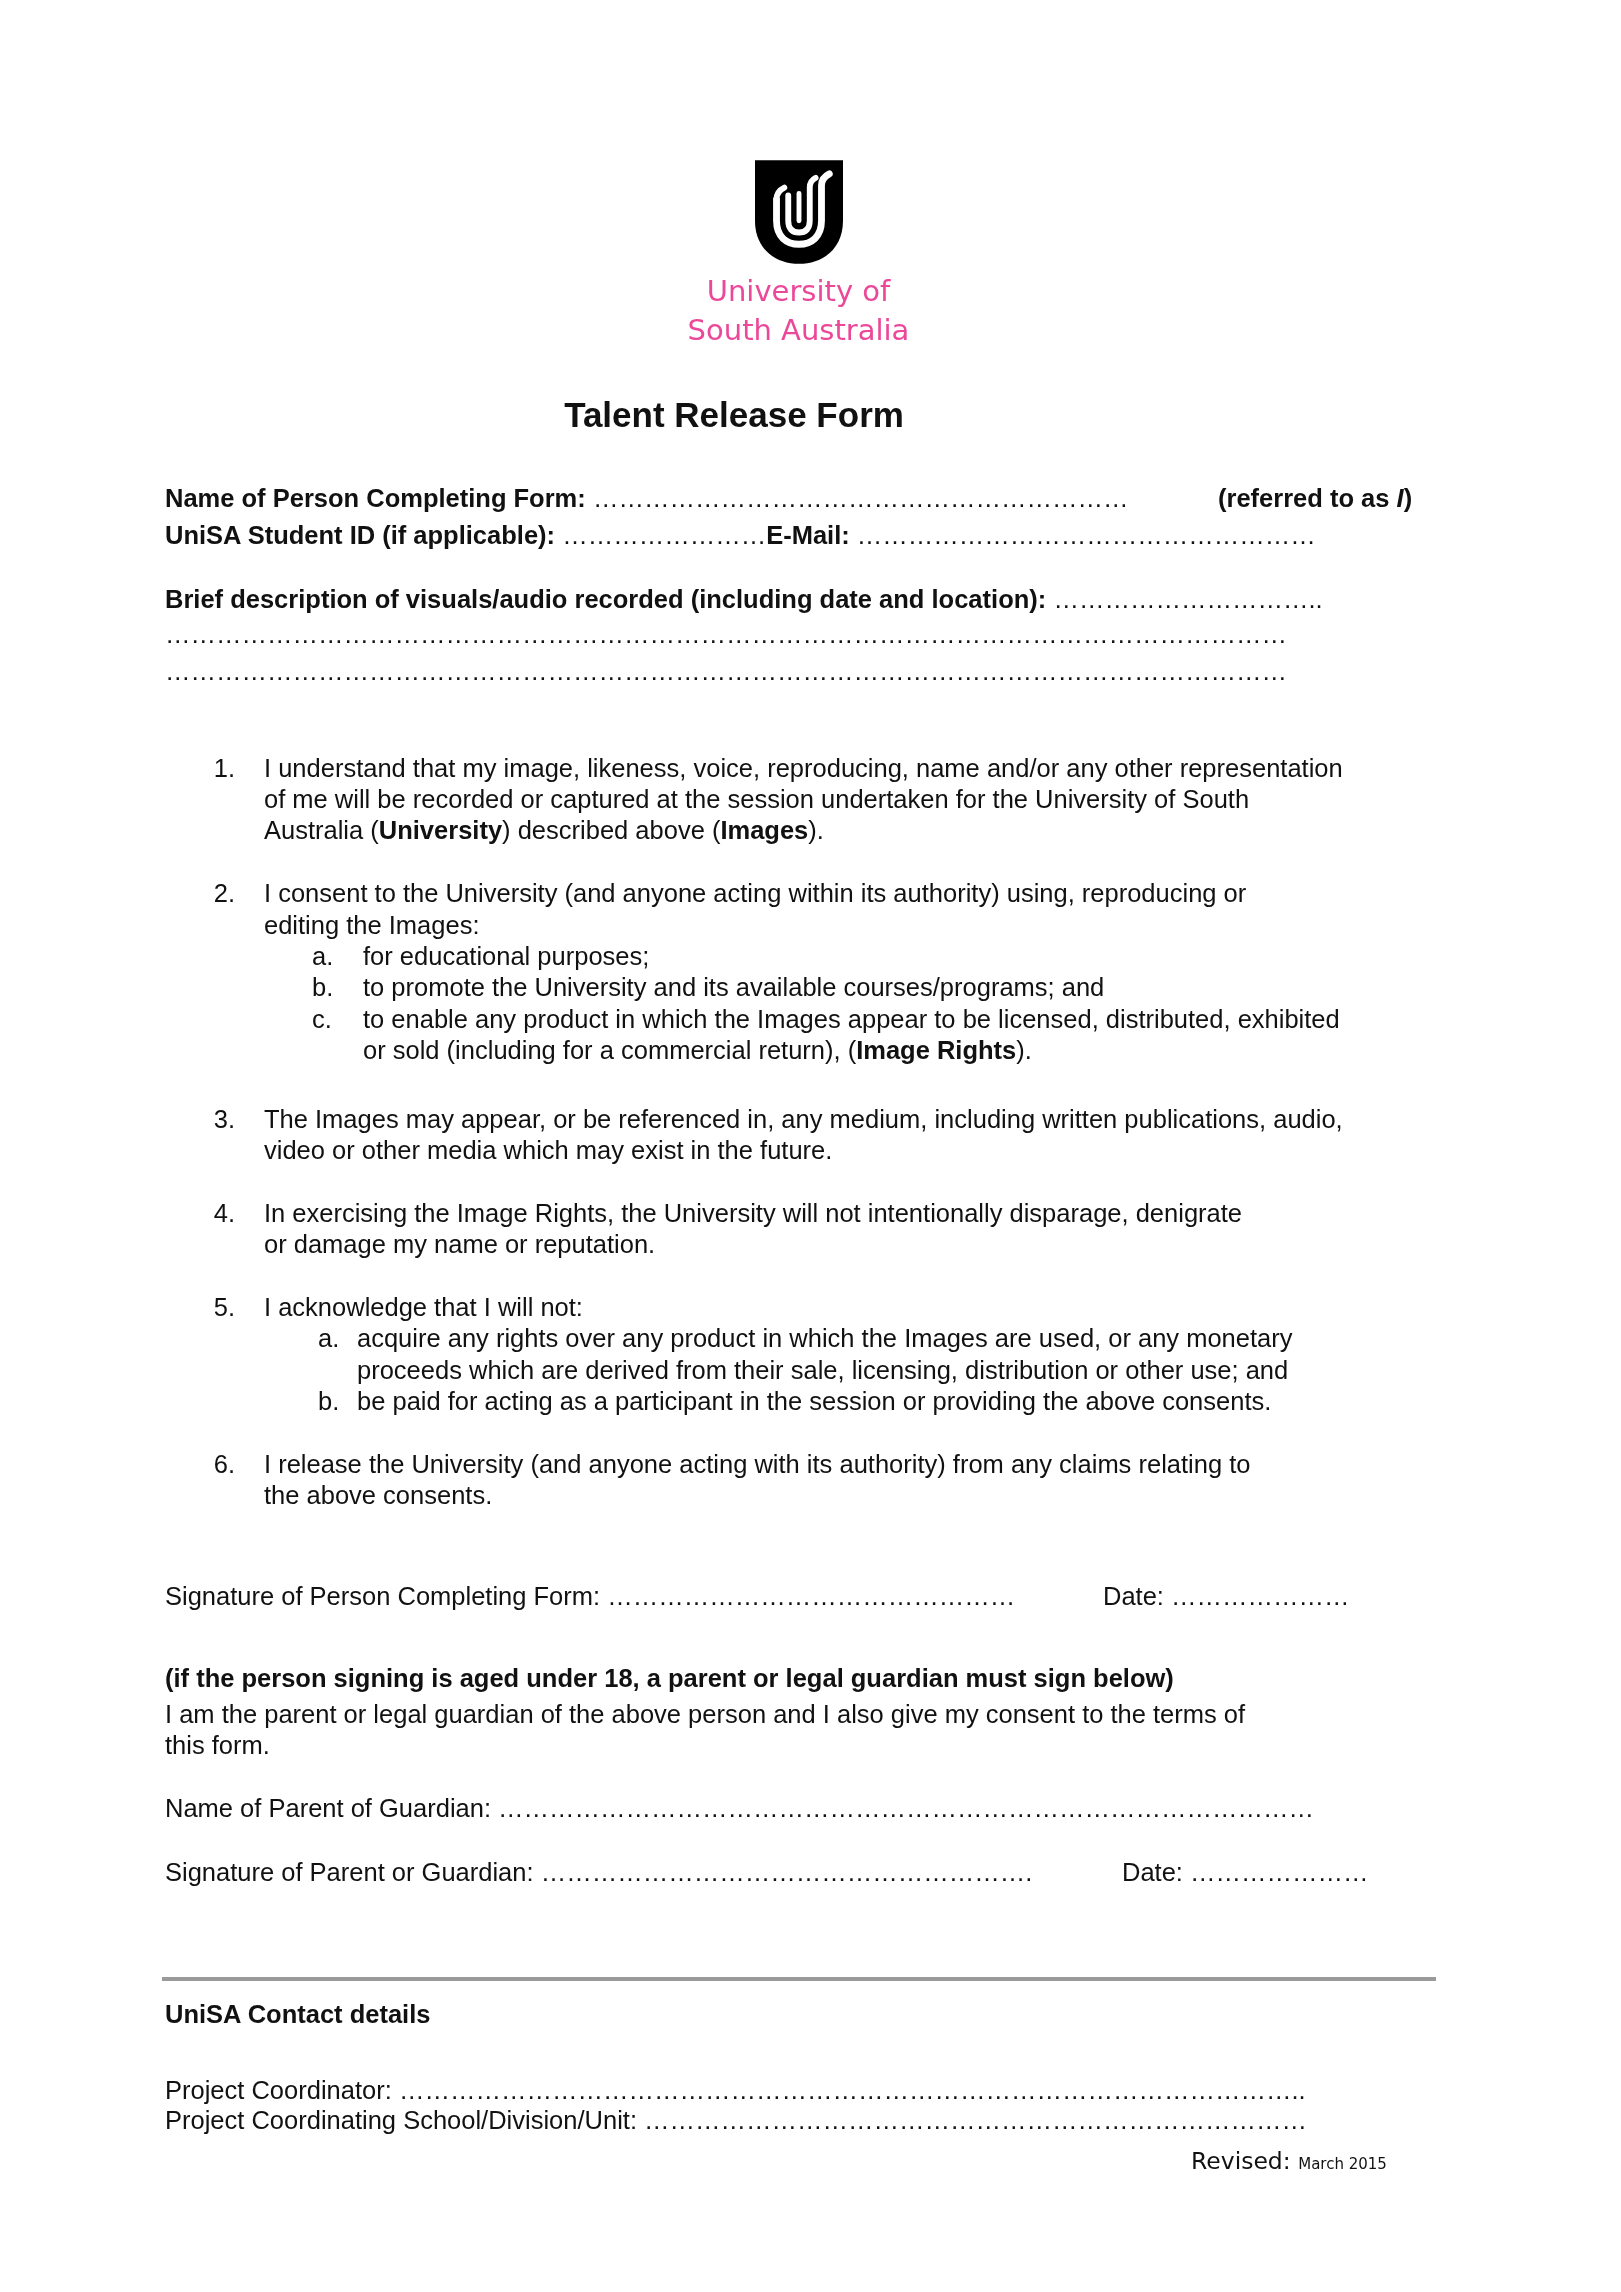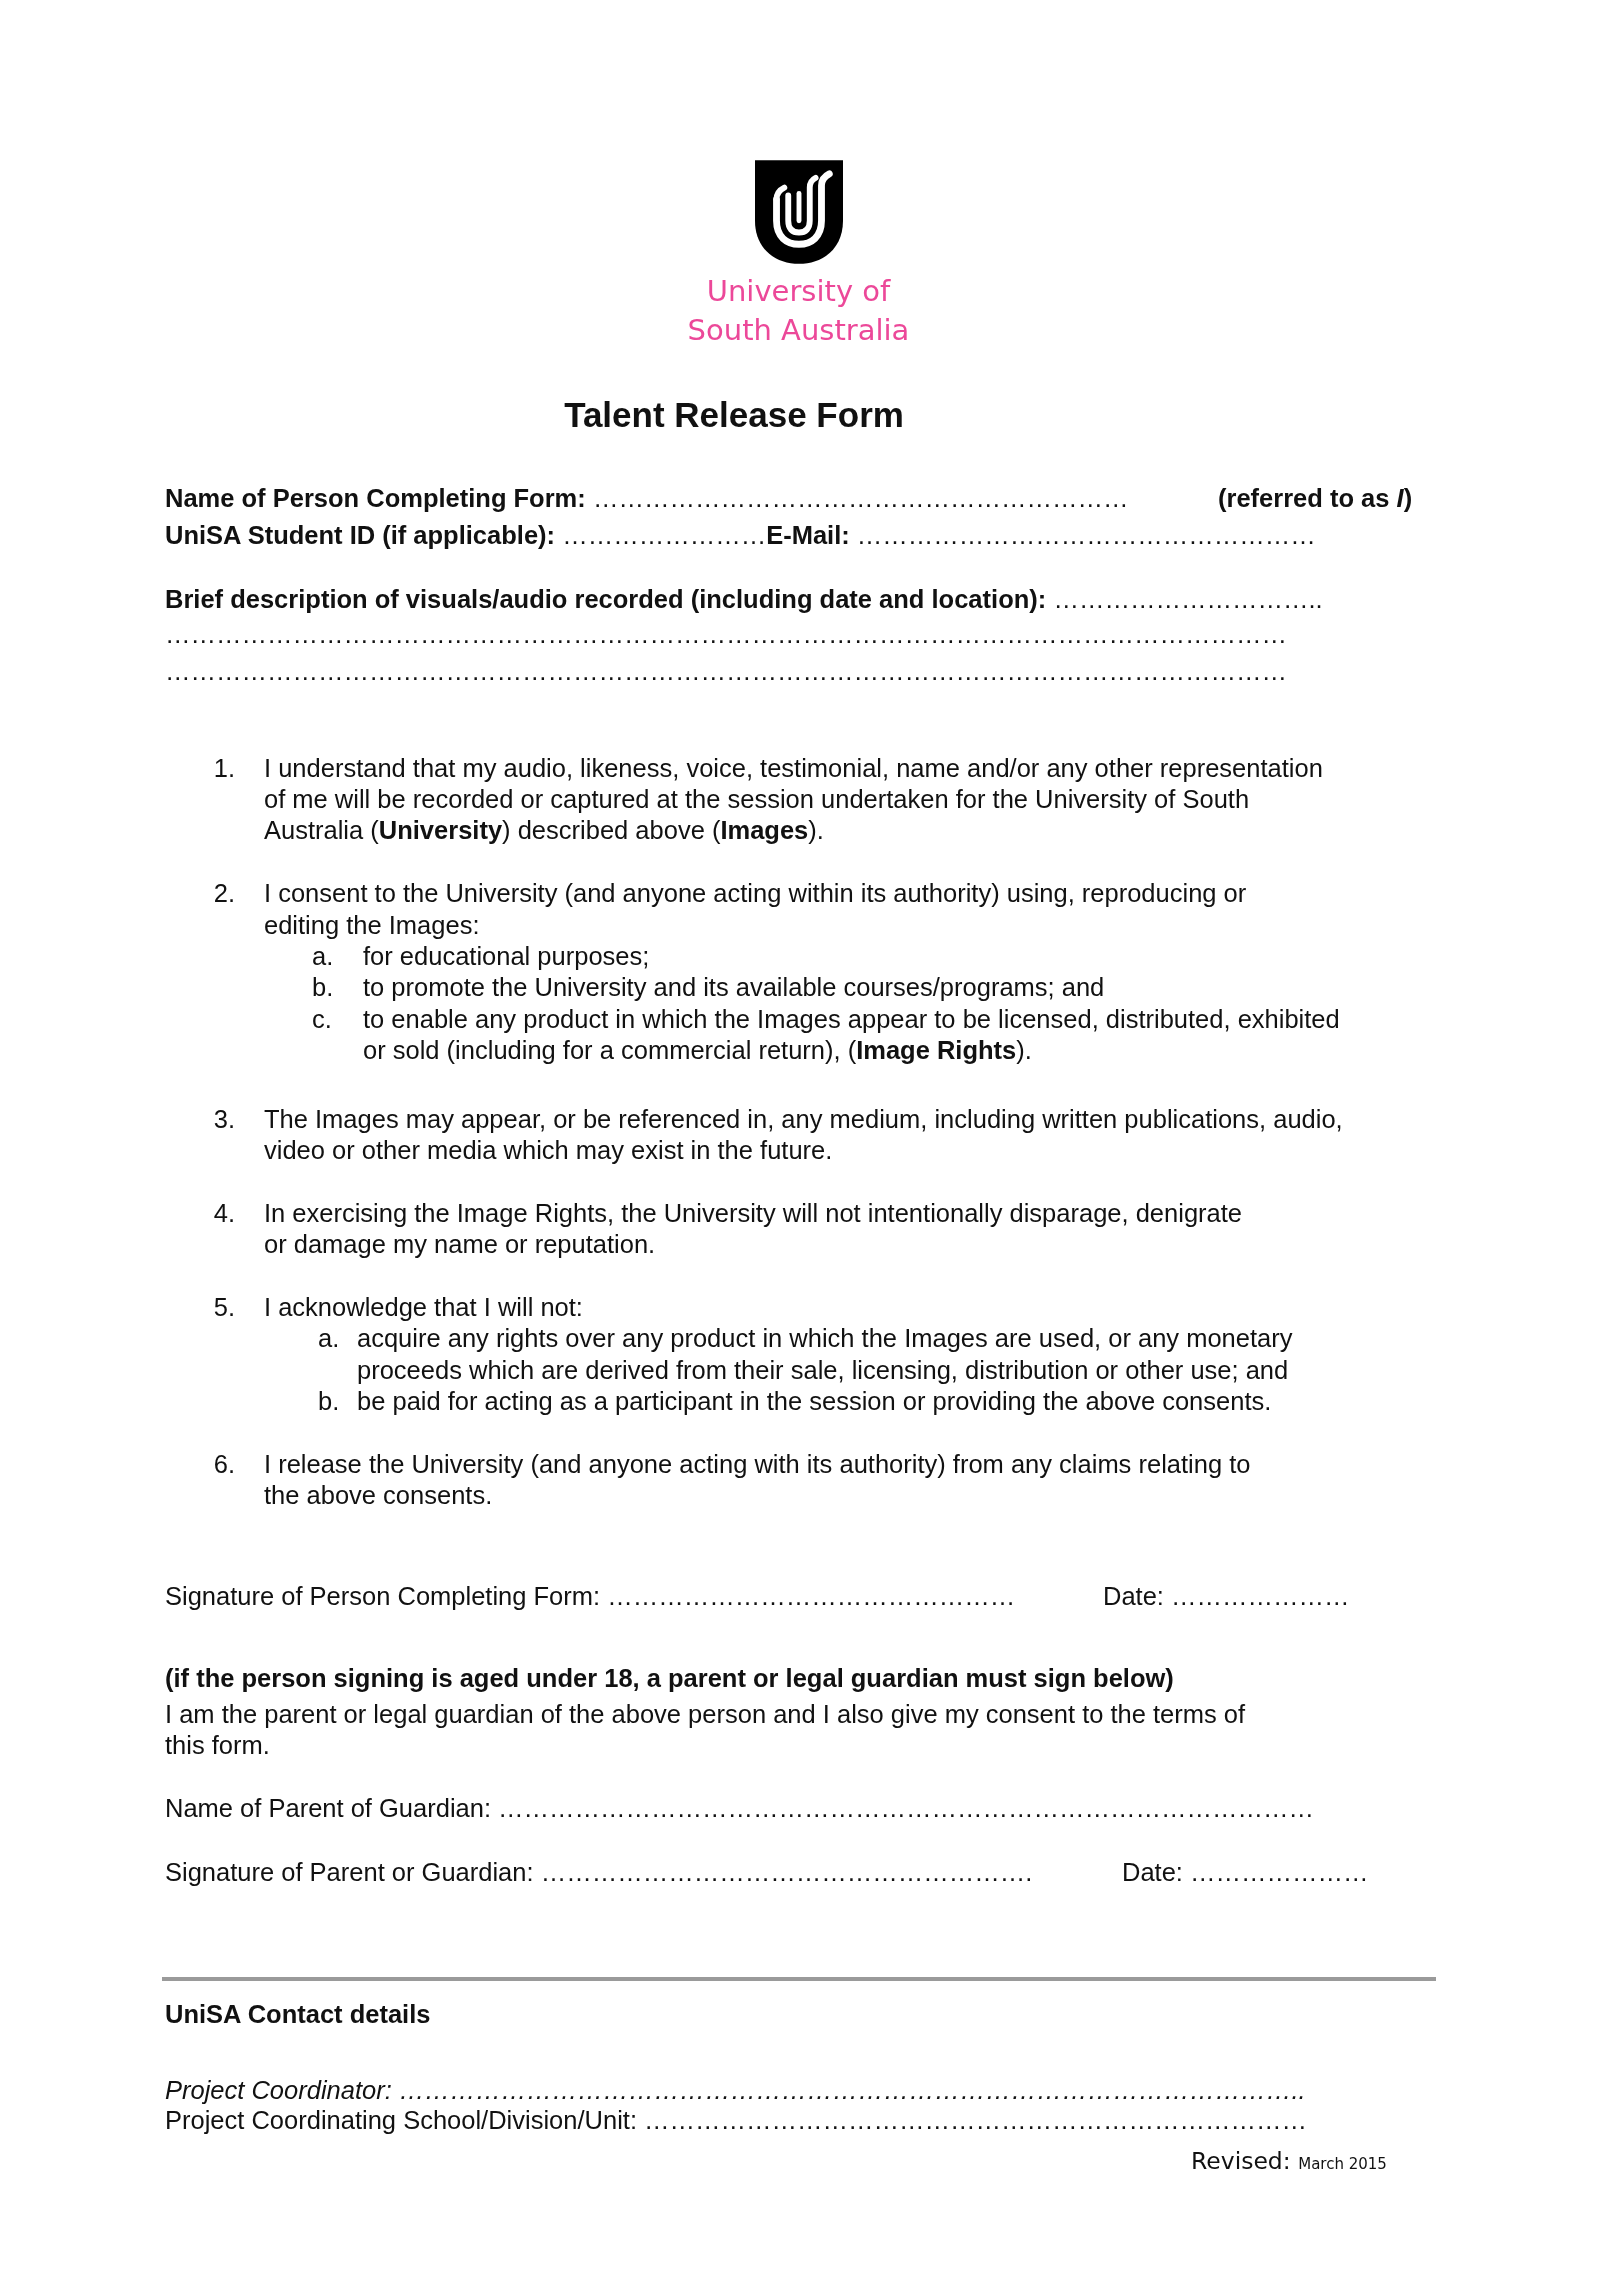--- a/index.html
+++ b/index.html
@@ -63,21 +63,21 @@
 </div>
 
 <div class="abs txt b" style="left:165px; top:584px;">
   <span>Brief description of visuals/audio recorded (including date and location):</span>
   <span class="dots" style="font-weight:normal;">…………………………..</span>
 </div>
 <div class="abs txt" style="left:165px; top:619px;">……………………………………………………………………………………………………………………</div>
 <div class="abs txt" style="left:165px; top:656px;">……………………………………………………………………………………………………………………</div>
 
 <div class="para" style="left:196px; top:753px; width:39px; text-align:right;">1.</div>
-<div class="para" style="left:264px; top:753px;">I understand that my audio, likeness, voice, testimonial, name and/or any other representation</div>
+<div class="para" style="left:264px; top:753px;">I understand that my image, likeness, voice, reproducing, name and/or any other representation</div>
 <div class="para" style="left:264px; top:784px;">of me will be recorded or captured at the session undertaken for the University of South</div>
 <div class="para" style="left:264px; top:815px;">
   <span>Australia (</span><span class="b">University</span><span>) described above (</span><span class="b">Images</span><span>).</span>
 </div>
 
 <div class="para" style="left:196px; top:878px; width:39px; text-align:right;">2.</div>
 <div class="para" style="left:264px; top:878px;">I consent to the University (and anyone acting within its authority) using, reproducing or</div>
 <div class="para" style="left:264px; top:910px;">editing the Images:</div>
 <div class="para" style="left:312px; top:941px;">a.</div>
 <div class="para" style="left:363px; top:941px;">for educational purposes;</div>
@@ -132,21 +132,21 @@
   <span>………………………………………………….</span>
 </div>
 <div class="abs txt" style="left:1122px; top:1857px;">
   <span>Date:</span>
   <span>…………………</span>
 </div>
 
 <div class="rule"></div>
 
 <div class="abs txt b" style="left:165px; top:1999px;">UniSA Contact details</div>
-<div class="abs txt" style="left:165px; top:2075px;font-style:italic;">
+<div class="abs txt" style="left:165px; top:2075px;">
   <span>Project Coordinator:</span>
   <span>……………………………………………………………………………………………..</span>
 </div>
 <div class="abs txt" style="left:165px; top:2105px;">
   <span>Project Coordinating School/Division/Unit:</span>
   <span>……………………………………………………………………</span>
 </div>
 
 <div class="revised">
   <span>Revised:</span>

